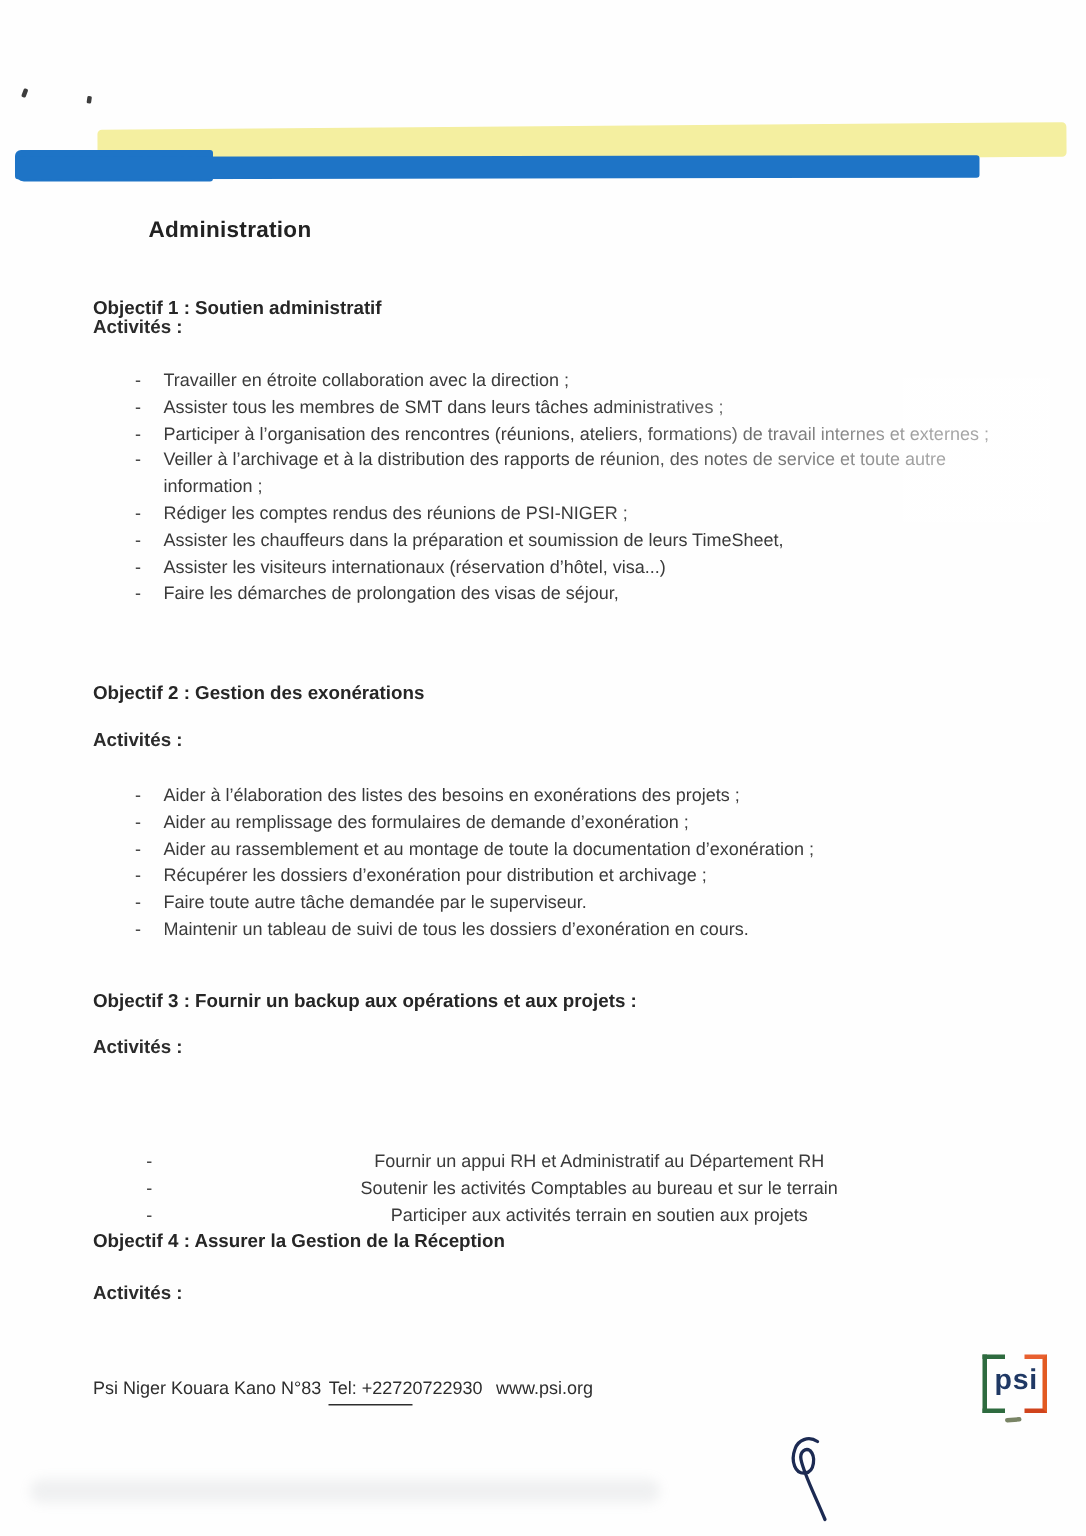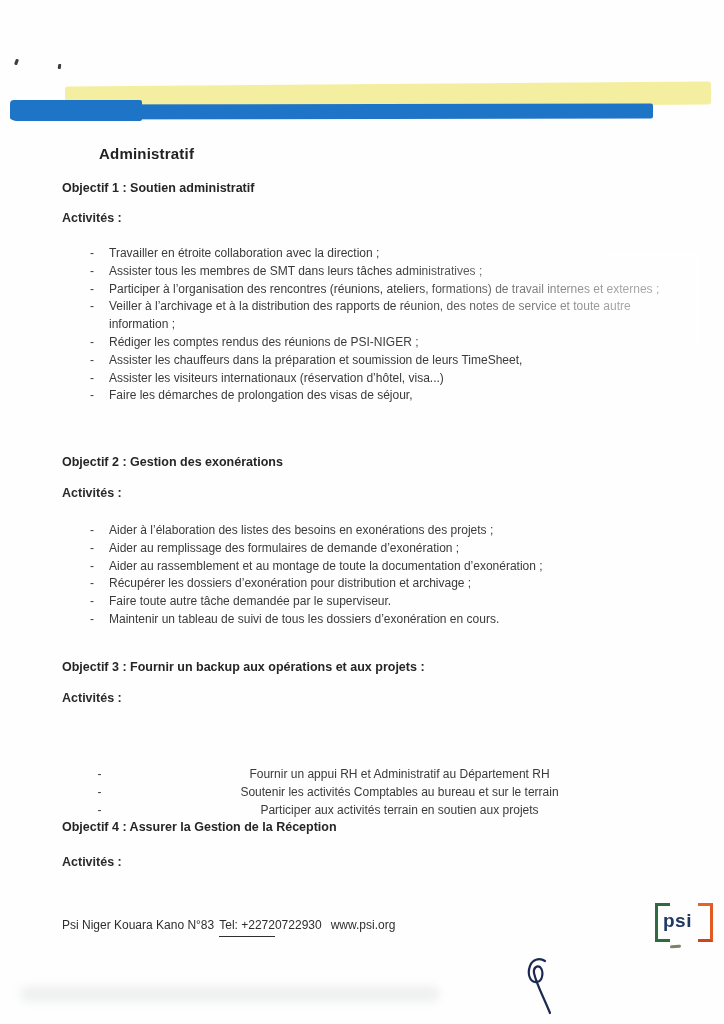--- a/index.html
+++ b/index.html
@@ -34,21 +34,21 @@
   .speck-2{left:58px;top:64px;width:3px;height:5px;transform:rotate(8deg);}
 
   
   .doc-title{
     position:absolute;left:99px;top:145px;
     font-size:15px;font-weight:bold;color:#222;letter-spacing:.2px;
   }
   .abs{position:absolute;left:62px;}
   .obj-heading{font-size:12.5px;font-weight:bold;color:#262626;}
   .act-label{font-size:12.5px;font-weight:bold;color:#2b2b2b;}
-  .s1-h{top:181px;} .s1-a{top:211px;} .s1-l{top:243px;}
+  .s1-h{top:198px;} .s1-a{top:211px;} .s1-l{top:243px;}
   .s2-h{top:455px;} .s2-a{top:486px;} .s2-l{top:520px;}
   .s3-h{top:660px;} .s3-a{top:691px;} .s3-l{top:764px;text-align:center;}
   .s4-h{top:820px;} .s4-a{top:855px;}
 
   ul.activity-list{
     margin:2px;padding:0 0 0 26px;list-style:none;width:600px;
     font-size:12px;line-height:17.8px;color:#3a3a3a;
   }
   ul.activity-list li{display:flex;}
   ul.activity-list li::before{
@@ -67,21 +67,21 @@
   .footer-line{
     position:absolute;left:62px;top:918px;
     font-size:12px;color:#2e2e2e;white-space:nowrap;
   }
   .footer-line .tel-u{
     margin-left:5px;border-bottom:1.2px solid #2e2e2e;padding-bottom:4px;text-align:center;
   }
   .footer-line .site{margin-left:9px;}
 
   
-  .psi-logo{position:absolute;left:655px;top:903px;width:58px;height:39px;}
+  .psi-logo{position:absolute;left:655px;top:903px;width:43px;height:39px;}
   .psi-logo .br{position:absolute;top:0;bottom:0;width:12px;}
   .psi-logo .br-left{
     left:0;border-left:3.5px solid #2e6b3f;
     border-top:3px solid #2e6b3f;border-bottom:3px solid #2e6b3f;
   }
   .psi-logo .br-right{
     right:0;border-right:3.5px solid #e25a21;
     border-top:3px solid #e86030;border-bottom:3px solid #d0431c;
   }
   .psi-logo .psi-text{
@@ -107,21 +107,21 @@
 
 <div class="page">
 
   <div class="bar bar-yellow"></div>
   <div class="bar bar-blue-left"></div>
   <div class="bar bar-blue"></div>
 
   <div class="speck speck-1"></div>
   <div class="speck speck-2"></div>
 
-  <div class="doc-title">Administratif</div>
+  <div class="doc-title">Administration</div>
 
   <div class="abs s1-h obj-heading">Objectif 1 : Soutien administratif</div>
   <div class="abs s1-a act-label">Activités :</div>
   <ul class="abs s1-l activity-list">
     <li>
         <span>Travailler en étroite collaboration avec la direction ;</span>
       </li>
     <li>
         <span>Assister tous les membres de SMT dans leurs tâches administratives ;</span>
       </li>

